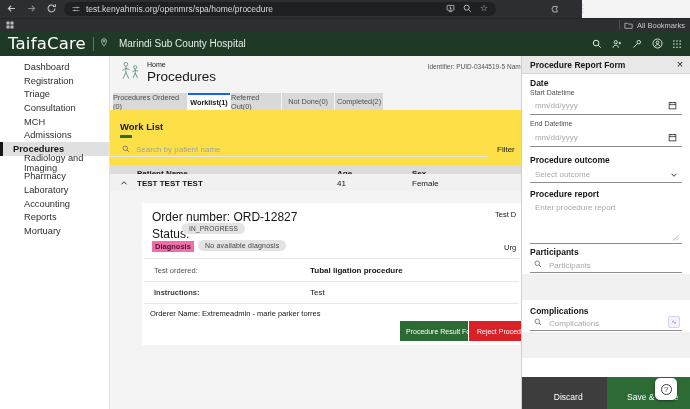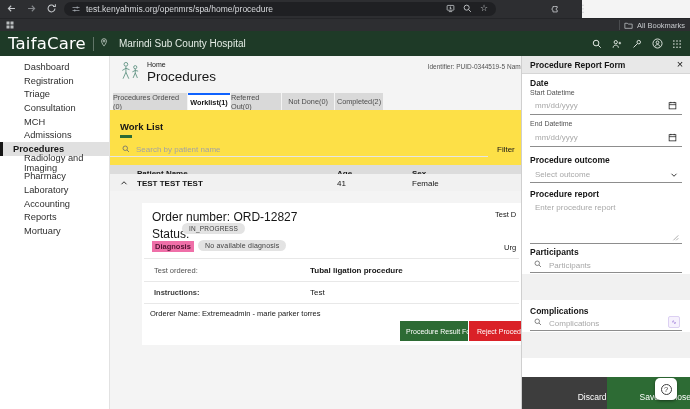--- a/index.html
+++ b/index.html
@@ -102,21 +102,21 @@
     font-family:inherit;color:#161616;padding:5px;outline:none;background:#fff;}
   .p-area::placeholder{color:#a8a8a8;}
   .p-search{position:absolute;left:8px;width:152px;height:17px;border-bottom:1px solid #8d8d8d;
     box-sizing:border-box;}
   .p-search svg{position:absolute;left:4px;top:4px;color:#6f6f6f;}
   .p-search input{position:absolute;left:17px;top:0;width:118px;height:16px;border:none;outline:none;
     background:transparent;font-size:8px;color:#161616;font-family:inherit;}
   .p-search input::placeholder{color:#a8a8a8;}
   .p-gray{position:absolute;left:0;width:169px;height:26px;background:#f1f1f1;}
   .panel-foot{position:absolute;left:0;bottom:0;width:169px;height:32px;display:flex;}
-  .pf-btn{flex:1;border:none;color:#fff;font-size:8.5px;font-family:inherit;text-align:right;
+  .pf-btn{flex:1;border:none;color:#fff;font-size:8.5px;font-family:inherit;text-align:center;
     padding:7px 0 0 8px;cursor:pointer;}
   .ext-overlay{position:absolute;right:2px;top:2px;width:12px;height:12px;background:#f6f1fd;
     border:1px solid #dcd0f2;border-radius:2px;box-sizing:border-box;font-size:6px;color:#8a63d2;
     text-align:center;line-height:10px;}
   .fab{position:absolute;left:655px;top:378px;width:22px;height:22px;background:#fff;
     border-radius:5px;box-shadow:0 1px 3px rgba(0,0,0,.45);display:flex;align-items:center;
     justify-content:center;cursor:pointer;}
   .fab .q{width:11px;height:11px;border:1px solid #3d3d3d;border-radius:50%;font-size:7.5px;
     color:#3d3d3d;display:flex;align-items:center;justify-content:center;box-sizing:border-box;}
   svg{display:block;}

